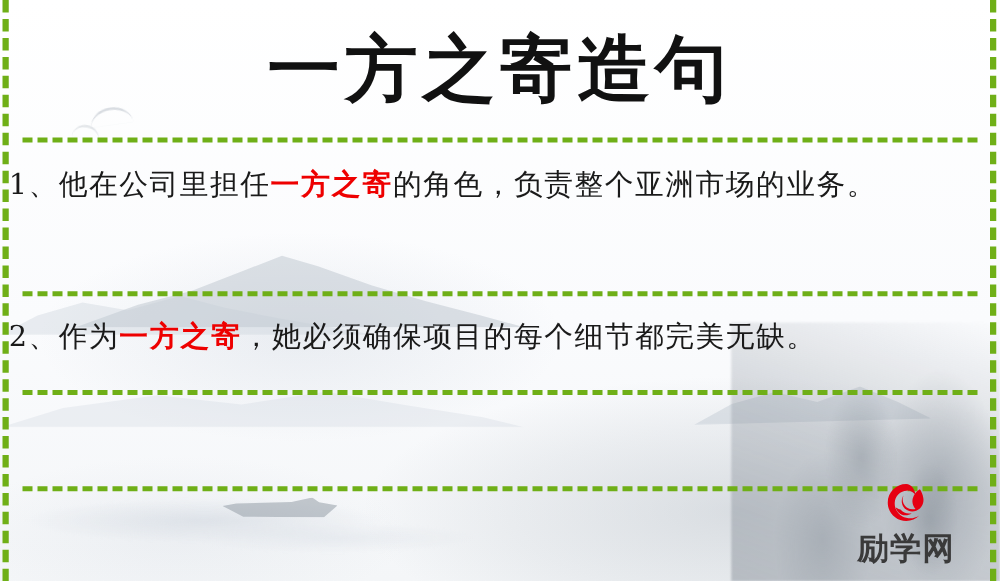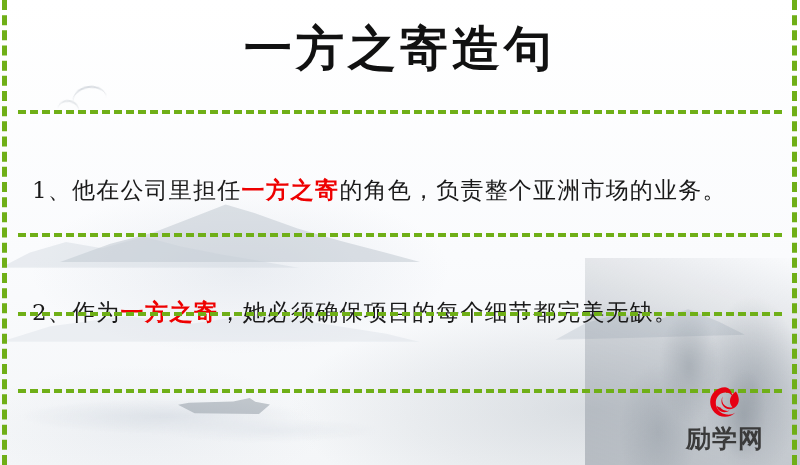--- a/index.html
+++ b/index.html
@@ -143,21 +143,21 @@
     box-sizing: border-box;
   }
 
   .title {
     position: absolute;
     left: 0;
     top: 16px;
     width: 800px;
     text-align: center;
     font-family: "DejaVu Serif", "Liberation Serif", serif;
-    font-size: 48px;
+    font-size: 58px;
     font-weight: bold;
     letter-spacing: 4px;
     color: #111111;
     line-height: 1.35;
     white-space: nowrap;
   }
 
   .divider {
     position: absolute;
     left: 18px;
@@ -165,29 +165,28 @@
     height: 0;
     border-top: 4px dashed #6FAF17;
   }
   .divider.d1 { top: 110px; }
   .divider.d2 { top: 233px; }
   .divider.d3 { top: 312px; }
   .divider.d4 { top: 389px; }
 
   .sentence {
     position: absolute;
-    left: 32px;
+    left: 7px;
     width: 760px;
     font-family: "DejaVu Serif", "Liberation Serif", serif;
     font-size: 23px;
     color: #1a1a1a;
     line-height: 40px;
     letter-spacing: 1.2px;
     text-align: justify;
-    margin-top: 42px;
   }
   .sentence.s1 { top: 128px; }
   .sentence.s2 { top: 250px; }
   .sentence.s3 { top: 328px; }
 
   .idiom {
     color: #EE0000;
     font-weight: bold;
     letter-spacing: 1.5px;
   }

